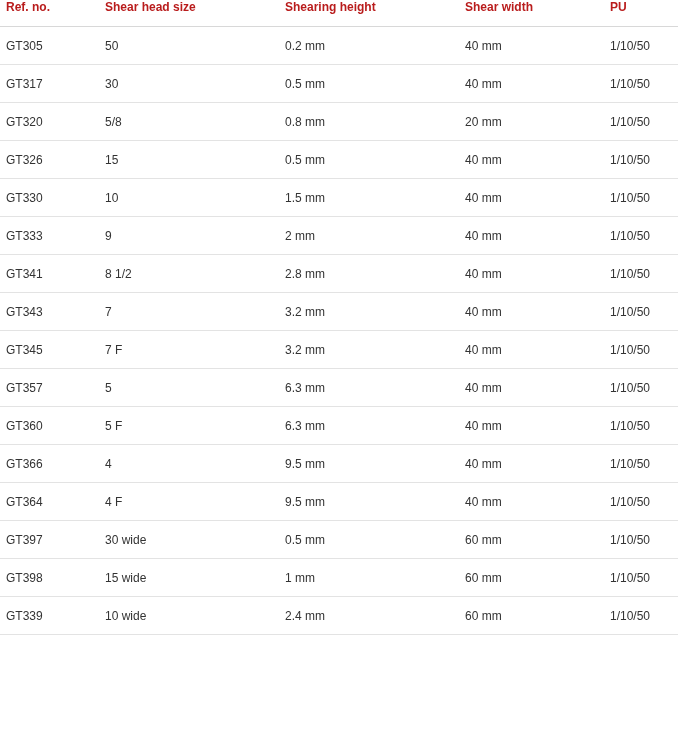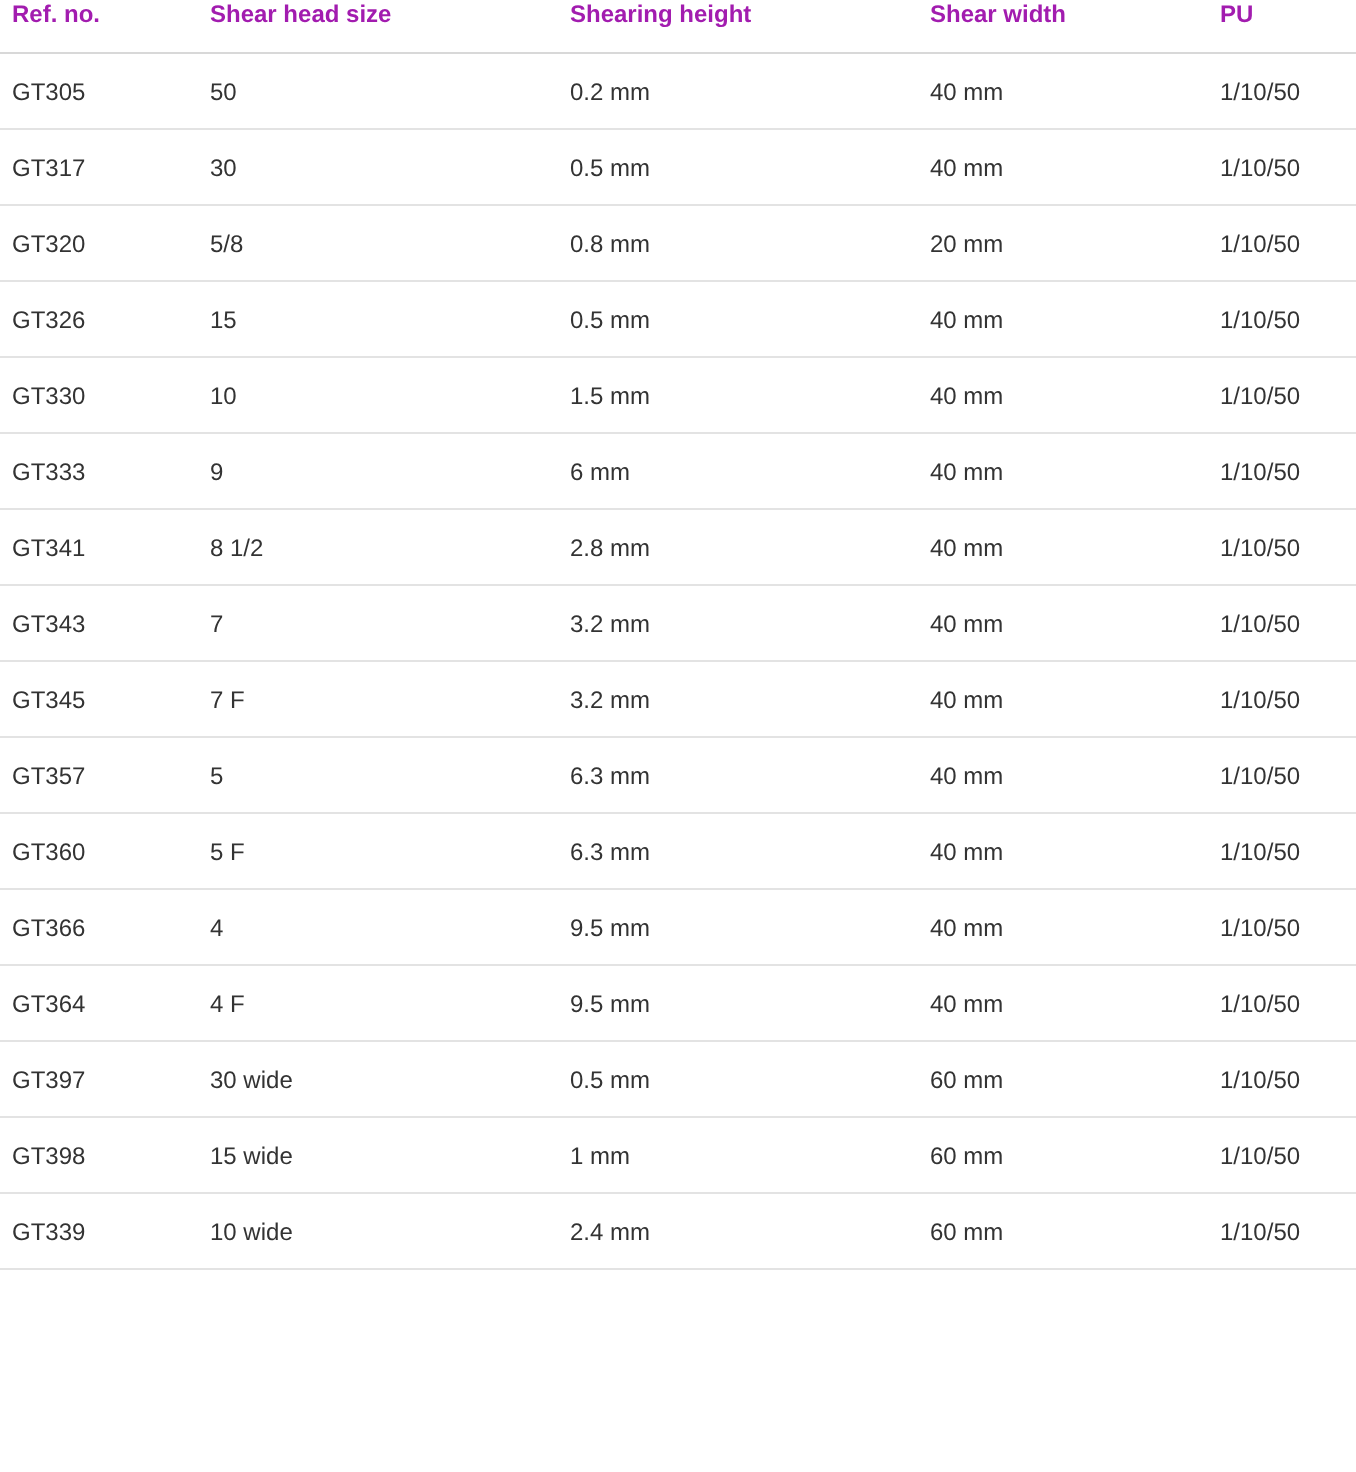--- a/index.html
+++ b/index.html
@@ -23,21 +23,21 @@
   .spec-table col.c0 { width: 105px; }
   .spec-table col.c1 { width: 180px; }
   .spec-table col.c2 { width: 180px; }
   .spec-table col.c3 { width: 145px; }
   .spec-table col.c4 { width: 68px; }
 
   .spec-table th {
     text-align: left;
     font-weight: bold;
     font-size: 12px;
-    color: #a21caf;
+    color: #b91c1c;
     padding: 0 0 12px 0;
     border-bottom: 1px solid #d8d8d8;
     vertical-align: bottom;
   }
   .spec-table td {
     padding: 13px 0 12px 0;
     border-bottom: 1px solid #e3e3e3;
     vertical-align: middle;
     color: #333333;
     font-size: 12px;
@@ -100,21 +100,21 @@
     <tr>
       <td class="cell-ref">GT330</td>
       <td>10</td>
       <td>1.5 mm</td>
       <td>40 mm</td>
       <td>1/10/50</td>
     </tr>
     <tr>
       <td class="cell-ref">GT333</td>
       <td>9</td>
-      <td>6 mm</td>
+      <td>2 mm</td>
       <td>40 mm</td>
       <td>1/10/50</td>
     </tr>
     <tr>
       <td class="cell-ref">GT341</td>
       <td>8 1/2</td>
       <td>2.8 mm</td>
       <td>40 mm</td>
       <td>1/10/50</td>
     </tr>

